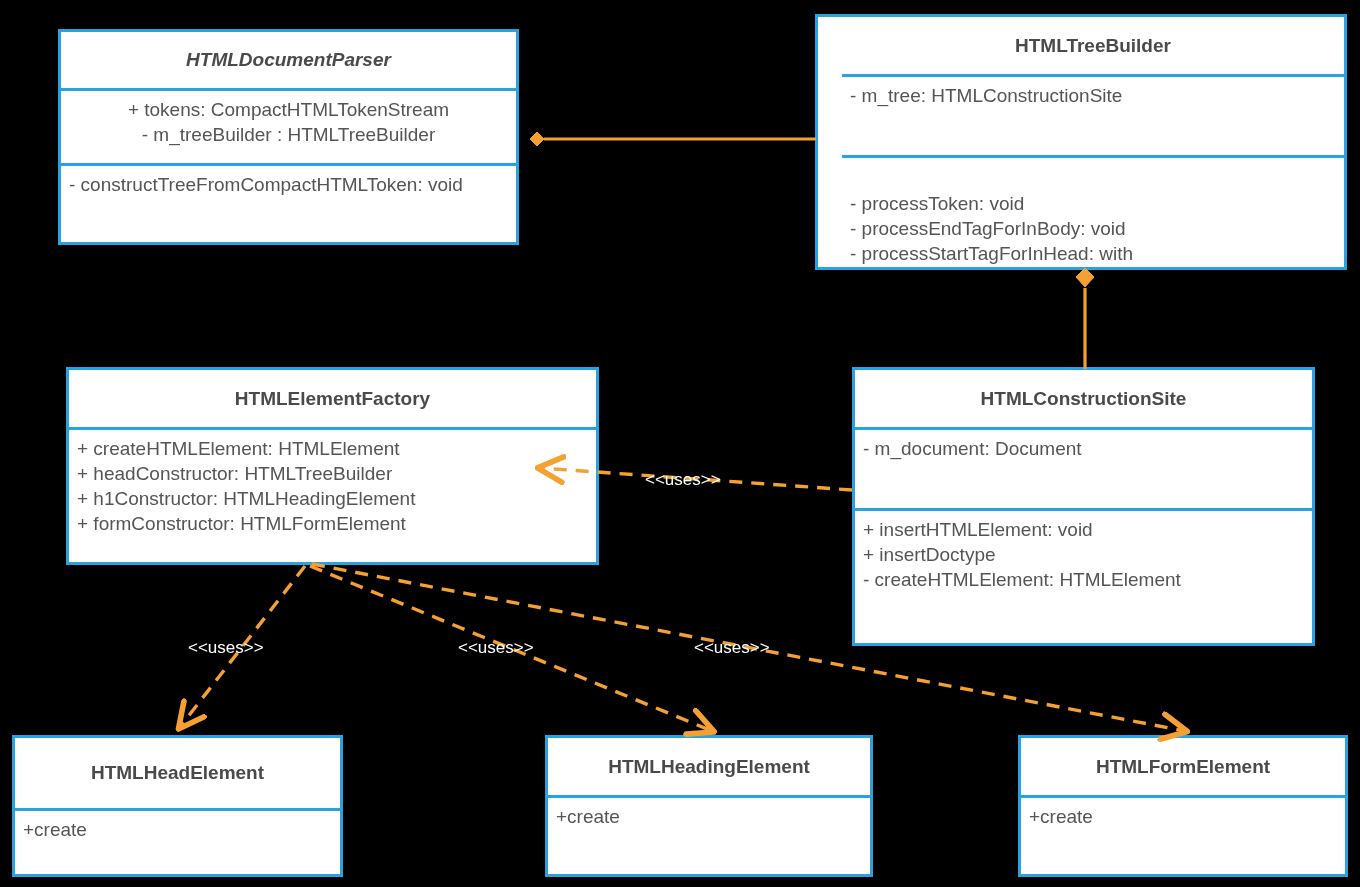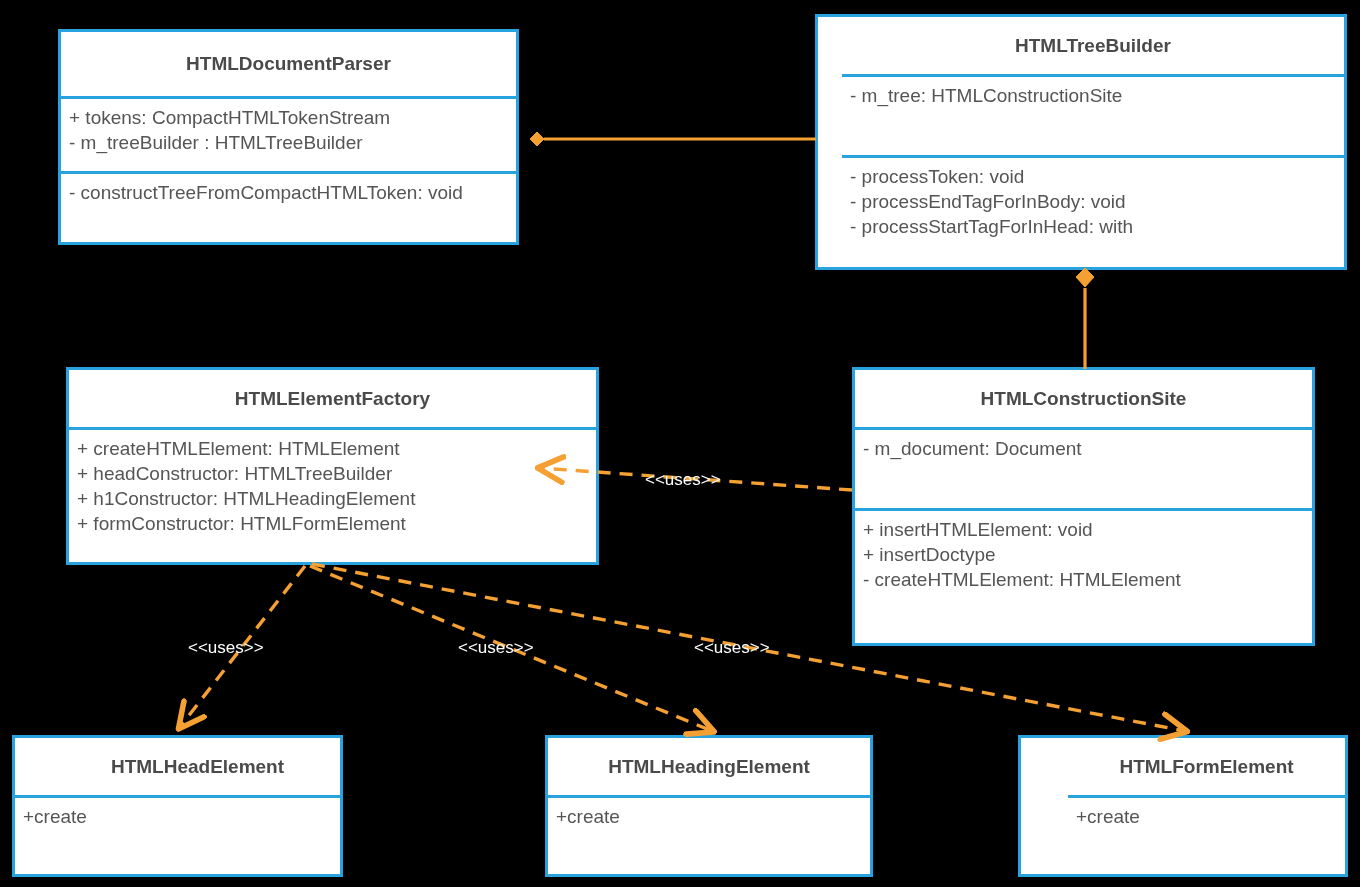--- a/index.html
+++ b/index.html
@@ -105,40 +105,40 @@
       <line x1="312" y1="564" x2="1185" y2="731" stroke="#f5a033" stroke-width="3.4" stroke-dasharray="13 9" stroke-linecap="butt" marker-end="url(#open-arrow)"></line>
     </g>
   </svg>
 
   <div class="edge-label" style="left:645px;top:470px;">&lt;&lt;uses&gt;&gt;</div>
   <div class="edge-label" style="left:188px;top:638px;">&lt;&lt;uses&gt;&gt;</div>
   <div class="edge-label" style="left:458px;top:638px;">&lt;&lt;uses&gt;&gt;</div>
   <div class="edge-label" style="left:694px;top:638px;">&lt;&lt;uses&gt;&gt;</div>
 
   <div class="uml-class" style="left:58px;top:29px;width:461px;height:216px;">
-    <div class="uml-title" style="height:64px;">HTMLDocumentParser</div>
+    <div class="uml-title" style="height:56px;font-style:italic;">HTMLDocumentParser</div>
     <div class="uml-sep"></div>
-    <div class="uml-section" style="height:72px;">
+    <div class="uml-section" style="height:72px;text-align:center;">
       <div class="uml-line">+ tokens: CompactHTMLTokenStream</div>
       <div class="uml-line">- m_treeBuilder : HTMLTreeBuilder</div>
     </div>
     <div class="uml-sep"></div>
     <div class="uml-section" style="height:79px;">
       <div class="uml-line">- constructTreeFromCompactHTMLToken: void</div>
     </div>
   </div>
 
   <div class="uml-class" style="left:815px;top:14px;width:532px;height:256px;padding-left:24px;">
     <div class="uml-title" style="height:57px;">HTMLTreeBuilder</div>
     <div class="uml-sep"></div>
     <div class="uml-section" style="height:78px;">
       <div class="uml-line">- m_tree: HTMLConstructionSite</div>
     </div>
     <div class="uml-sep"></div>
-    <div class="uml-section" style="height:135px;">
+    <div class="uml-section" style="height:135px;margin-top:27px;">
       <div class="uml-line">- processToken: void</div>
       <div class="uml-line">- processEndTagForInBody: void</div>
       <div class="uml-line">- processStartTagForInHead: with</div>
     </div>
   </div>
 
   <div class="uml-class" style="left:66px;top:367px;width:533px;height:198px;">
     <div class="uml-title" style="height:57px;">HTMLElementFactory</div>
     <div class="uml-sep"></div>
     <div class="uml-section" style="height:132px;">
@@ -157,36 +157,36 @@
     </div>
     <div class="uml-sep"></div>
     <div class="uml-section" style="height:107px;">
       <div class="uml-line">+ insertHTMLElement: void</div>
       <div class="uml-line">+ insertDoctype</div>
       <div class="uml-line">- createHTMLElement: HTMLElement</div>
     </div>
   </div>
 
   <div class="uml-class" style="left:12px;top:735px;width:331px;height:142px;">
-    <div class="uml-title" style="height:57px;margin-left:20px;">HTMLHeadElement</div>
+    <div class="uml-title" style="height:70px;">HTMLHeadElement</div>
     <div class="uml-sep"></div>
     <div class="uml-section" style="height:79px;">
       <div class="uml-line">+create</div>
     </div>
   </div>
 
   <div class="uml-class" style="left:545px;top:735px;width:328px;height:142px;">
     <div class="uml-title" style="height:57px;">HTMLHeadingElement</div>
     <div class="uml-sep"></div>
     <div class="uml-section" style="height:79px;">
       <div class="uml-line">+create</div>
     </div>
   </div>
 
-  <div class="uml-class" style="left:1018px;top:735px;width:330px;height:142px;padding-left:47px;">
+  <div class="uml-class" style="left:1018px;top:735px;width:330px;height:142px;">
     <div class="uml-title" style="height:57px;">HTMLFormElement</div>
     <div class="uml-sep"></div>
     <div class="uml-section" style="height:79px;">
       <div class="uml-line">+create</div>
     </div>
   </div>
 
 </div>
 
 </body></html>

